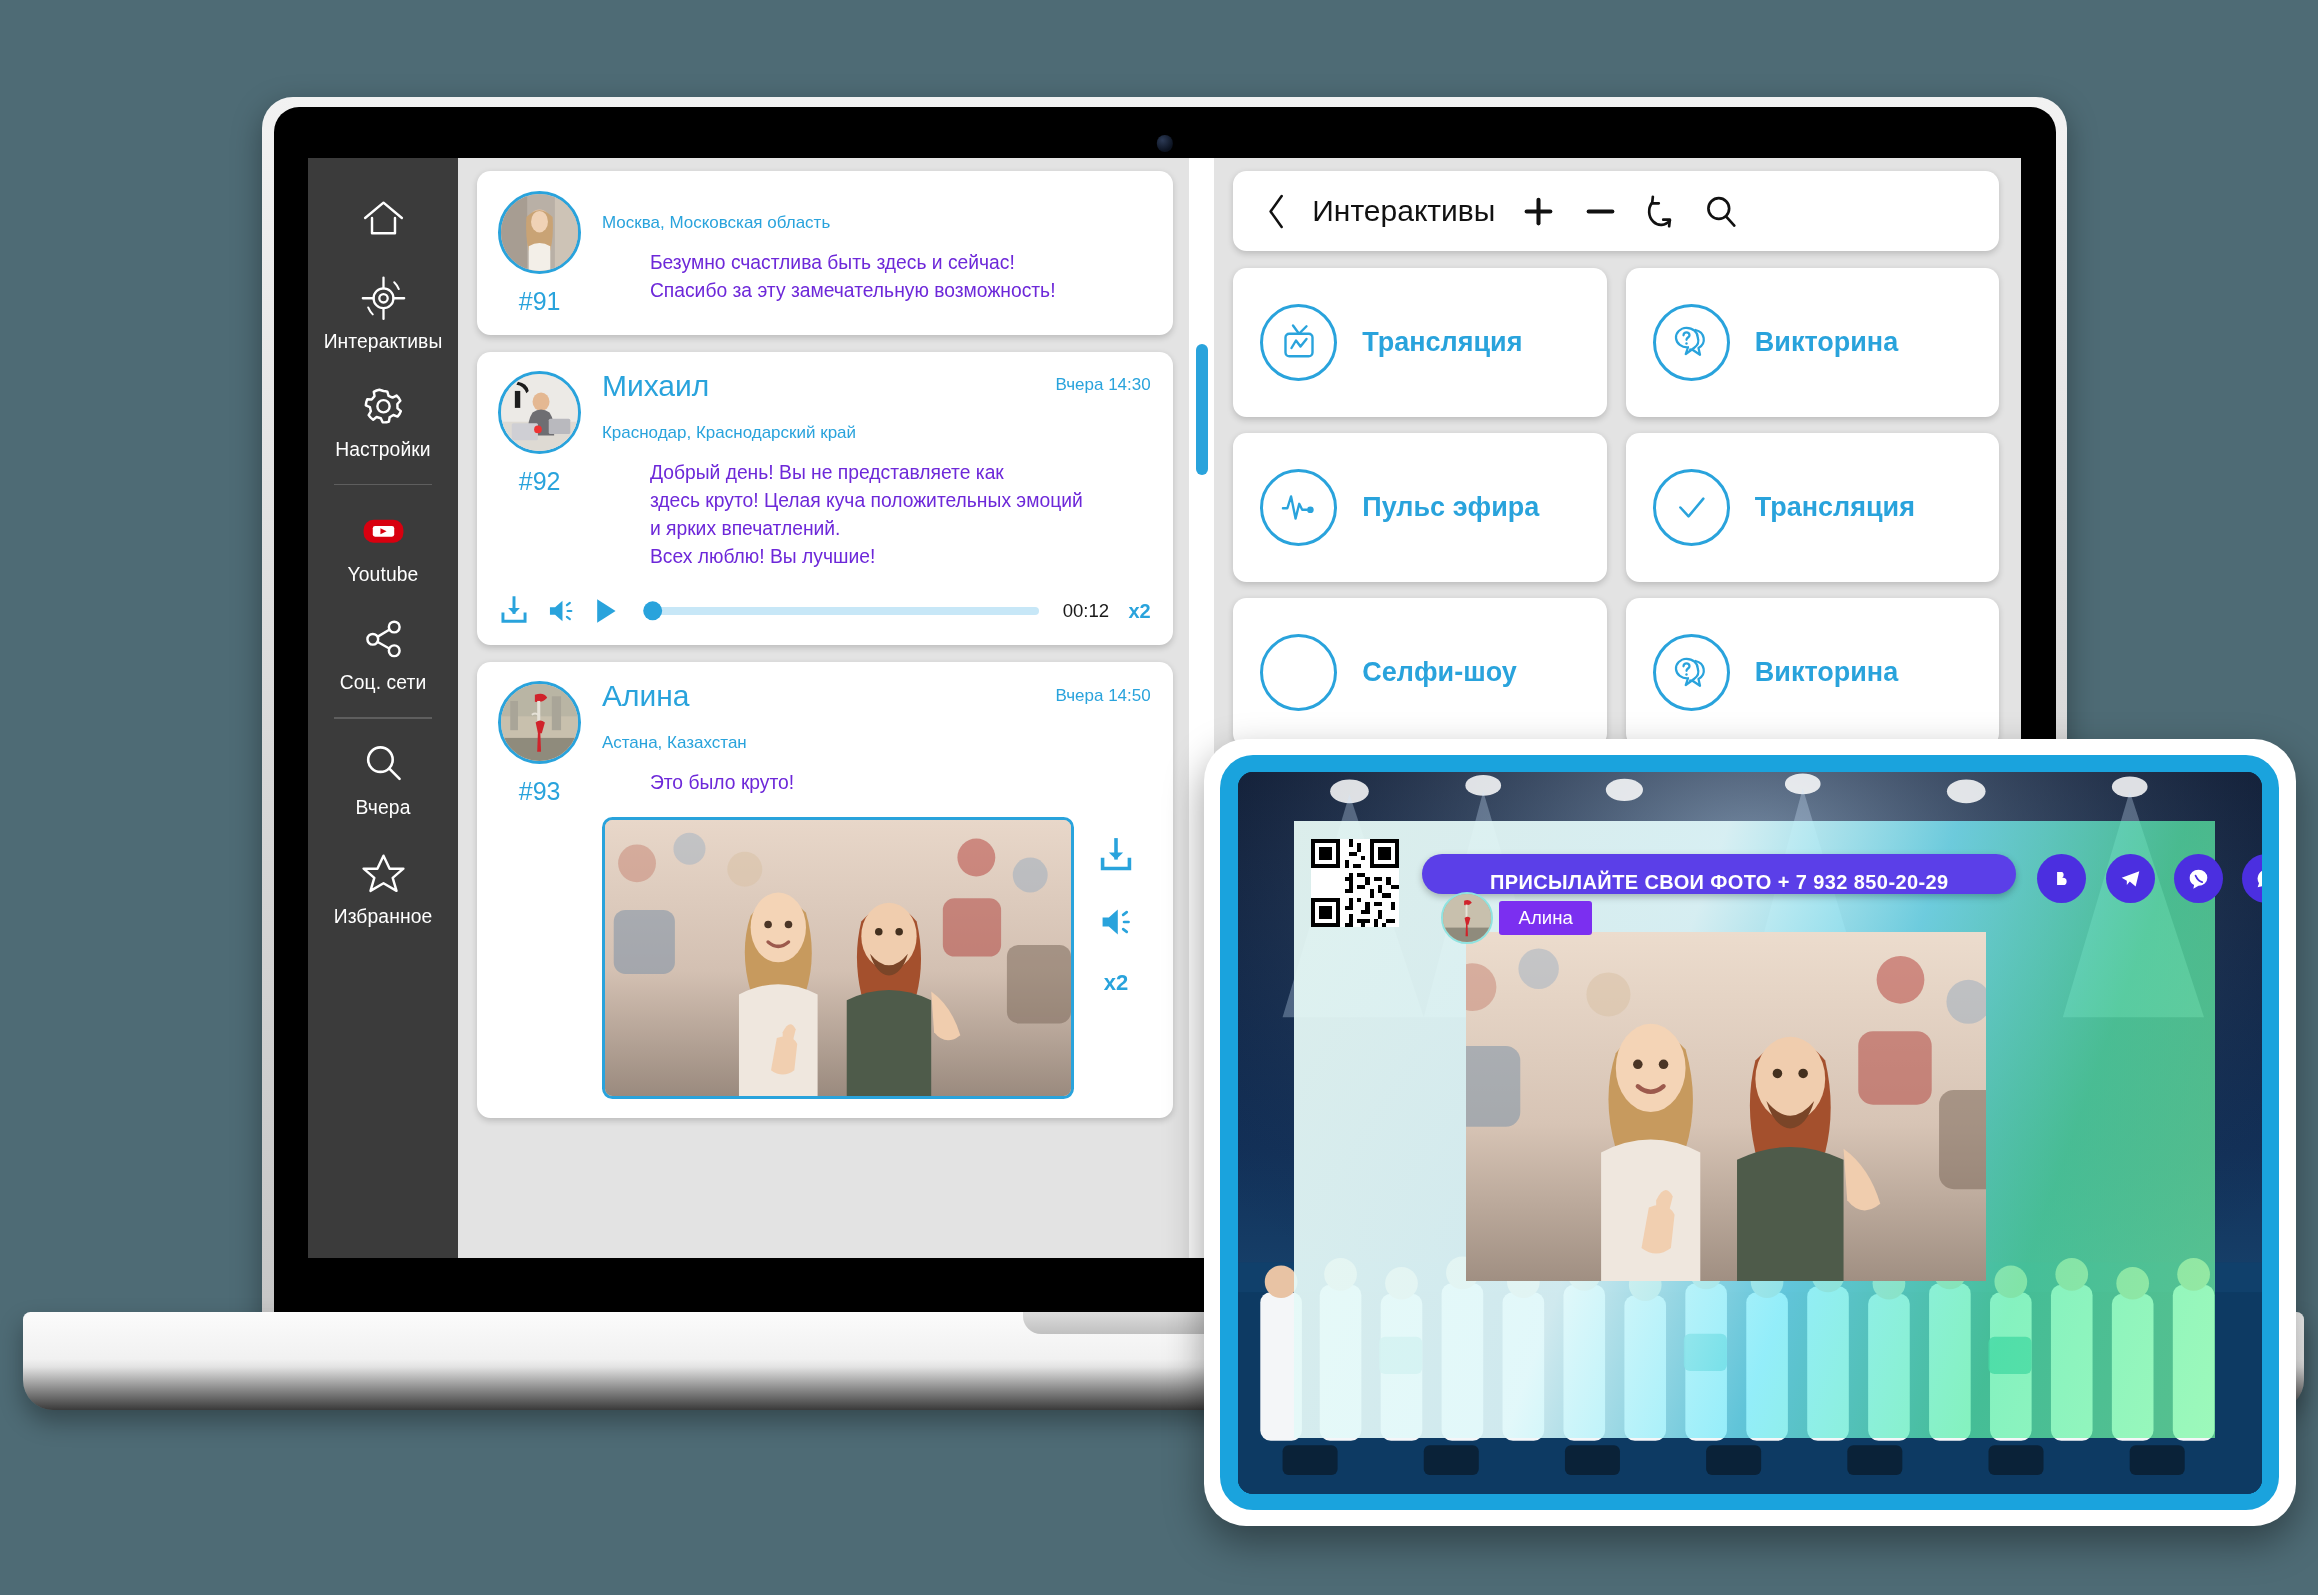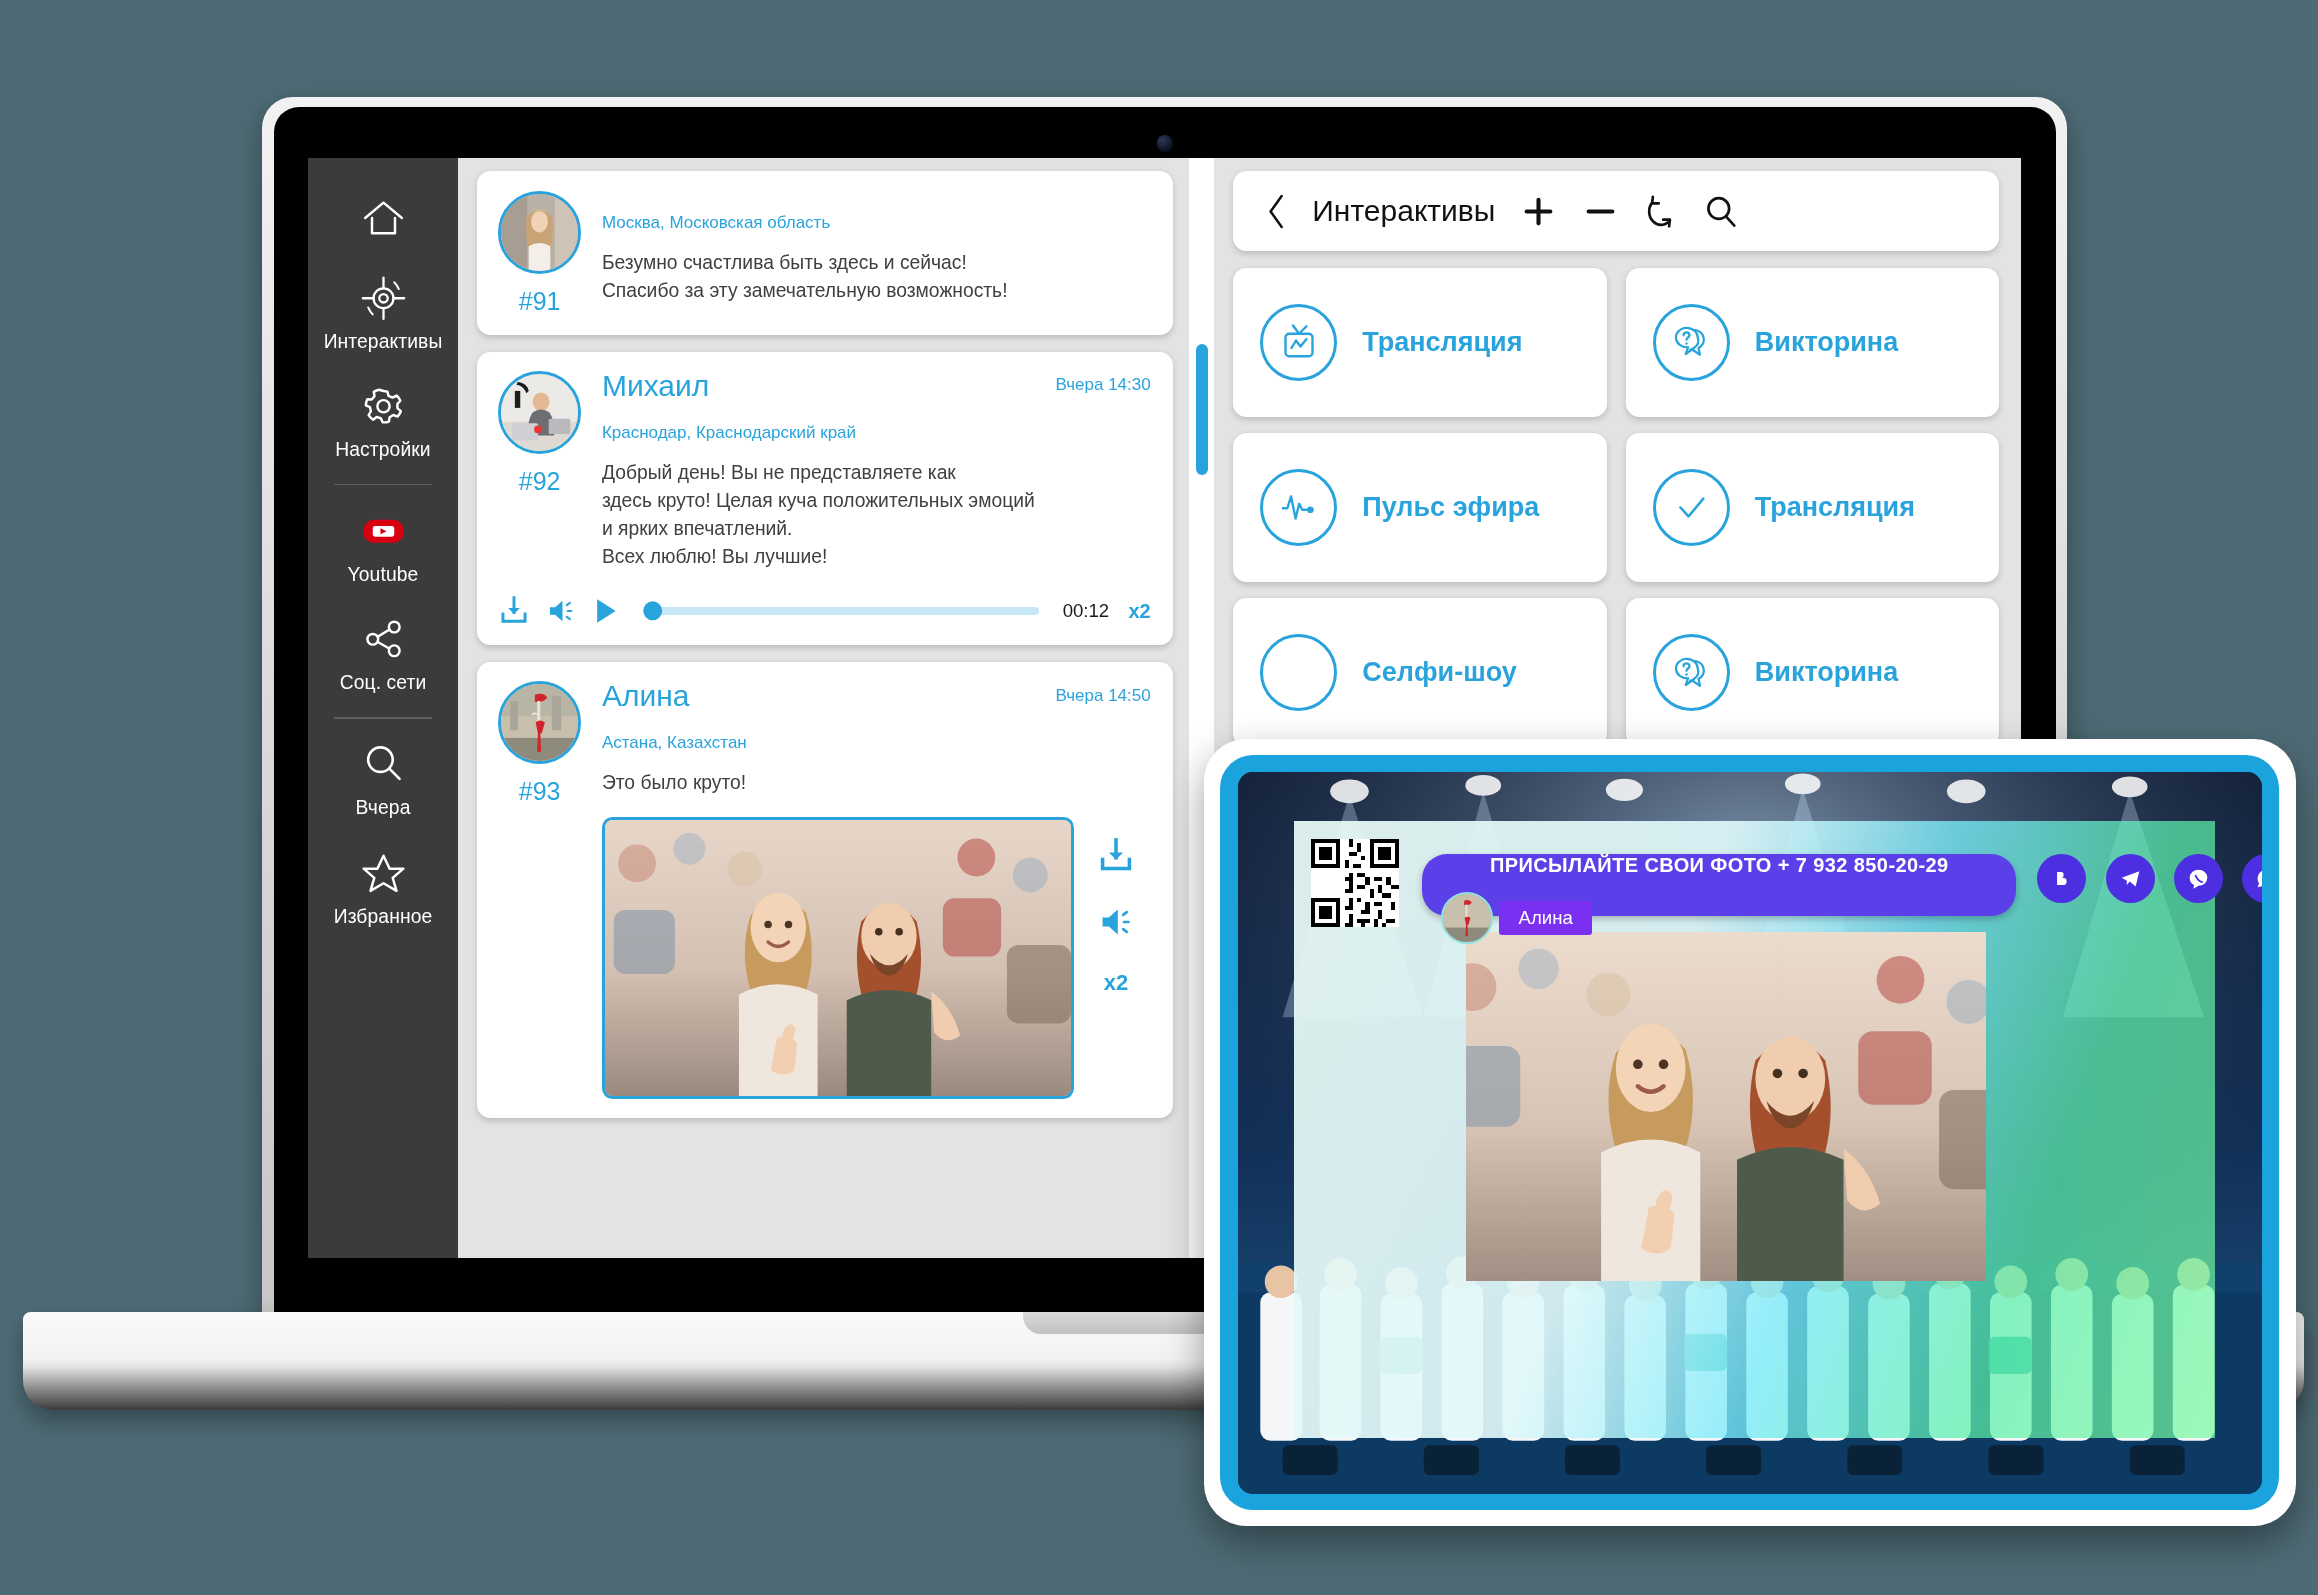--- a/index.html
+++ b/index.html
@@ -179,25 +179,26 @@
     font-size: 17px;
     padding-top: 4.5px;
     white-space: nowrap;
   }
   .user-loc {
     color: #29a3dc;
     font-size: 17px;
     margin-top: 22px;
   }
   .msg-text {
-    color: #404040;
+    color: #6d28d9;
     font-size: 19.3px;
     line-height: 1.45;
     margin-top: 16.3px;
     white-space: pre-line;
+    margin-left: 48px;
   }
 
   
   .audio-row {
     display: flex;
     align-items: center;
     gap: 19.3px;
     margin-top: 25px;
     padding-left: 3px;
   }
@@ -335,26 +336,26 @@
        rgba(120,250,160,.70) 100%);
   }
   .qr {
     position: absolute;
     left: 16.3px; top: 18px;
     width: 88px; height: 88px;
   }
   .banner {
     position: absolute;
     left: 128px; top: 33px;
-    height: 62px;
+    height: 40px;
     width: 594px;
     background: #5b3fe8;
     border-radius: 25px;
     display: flex;
-    align-items: flex-start;
+    align-items: flex-end;
     justify-content: center;
     box-shadow: 0 3px 7.4px rgba(0,0,0,.25);
   }
   .banner-text {
     color: #ffffff;
     font-size: 20px;
     font-weight: 700;
     letter-spacing: 0.4px;
     white-space: nowrap;
   }

